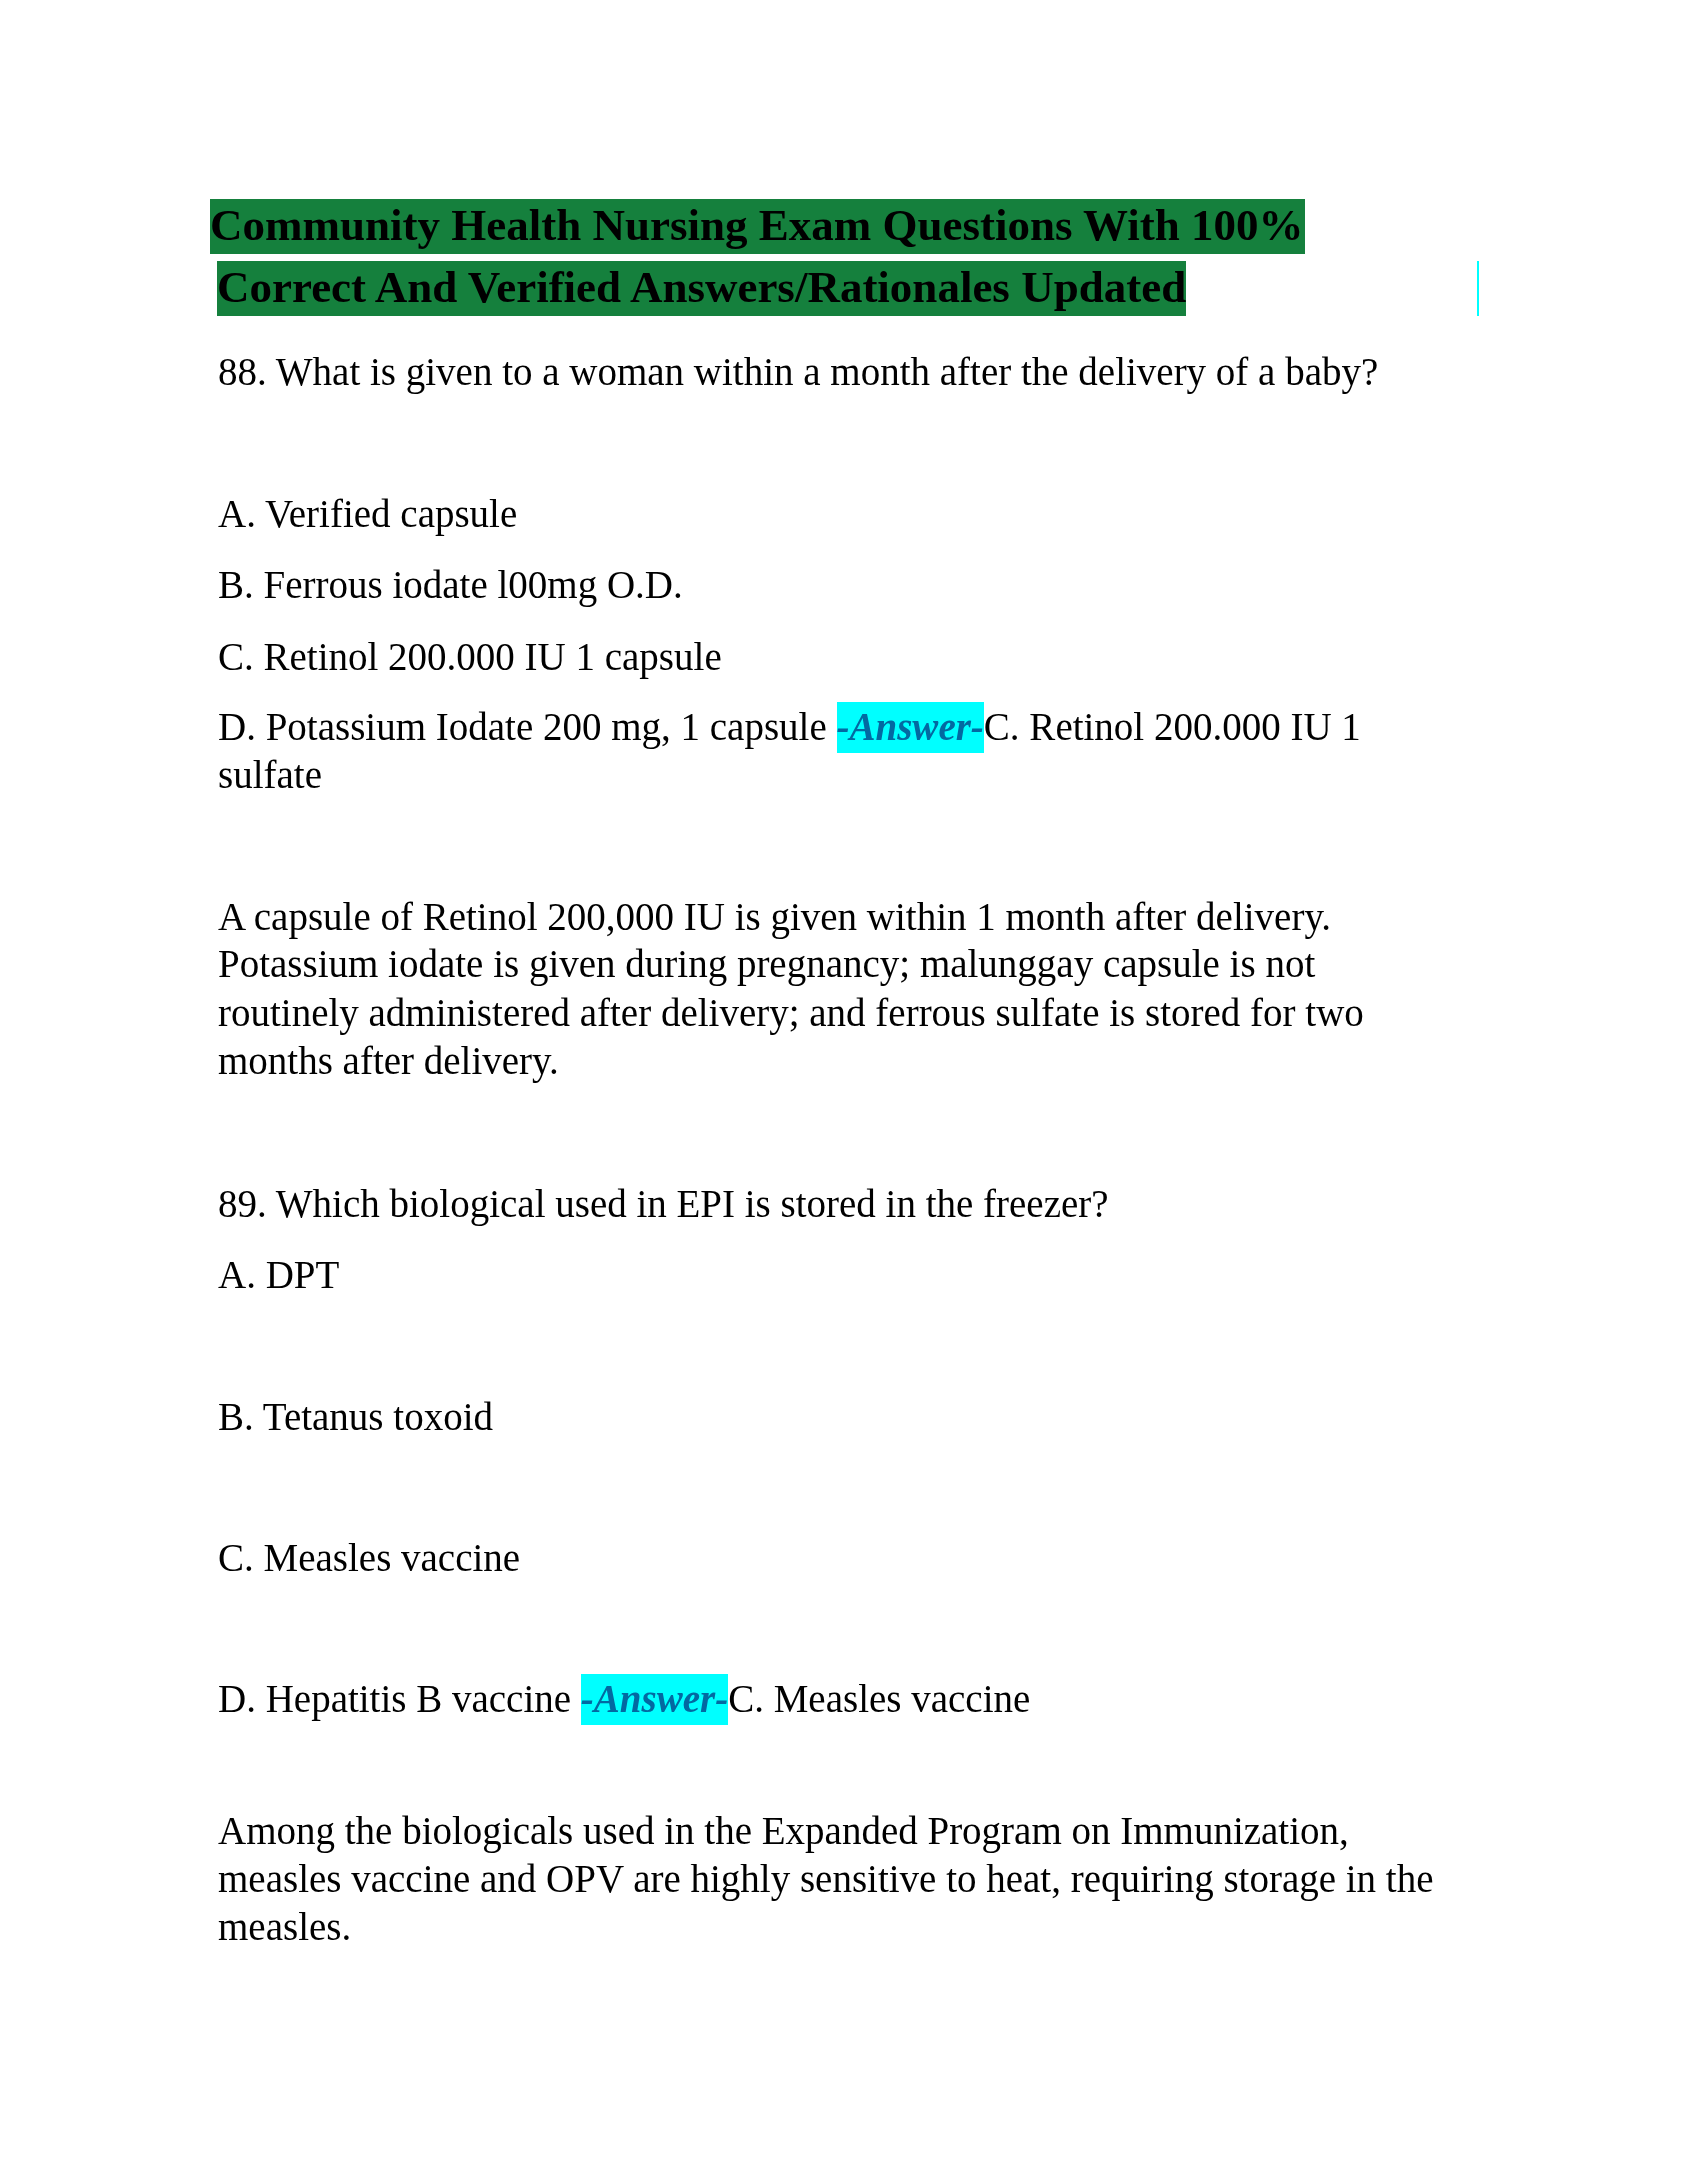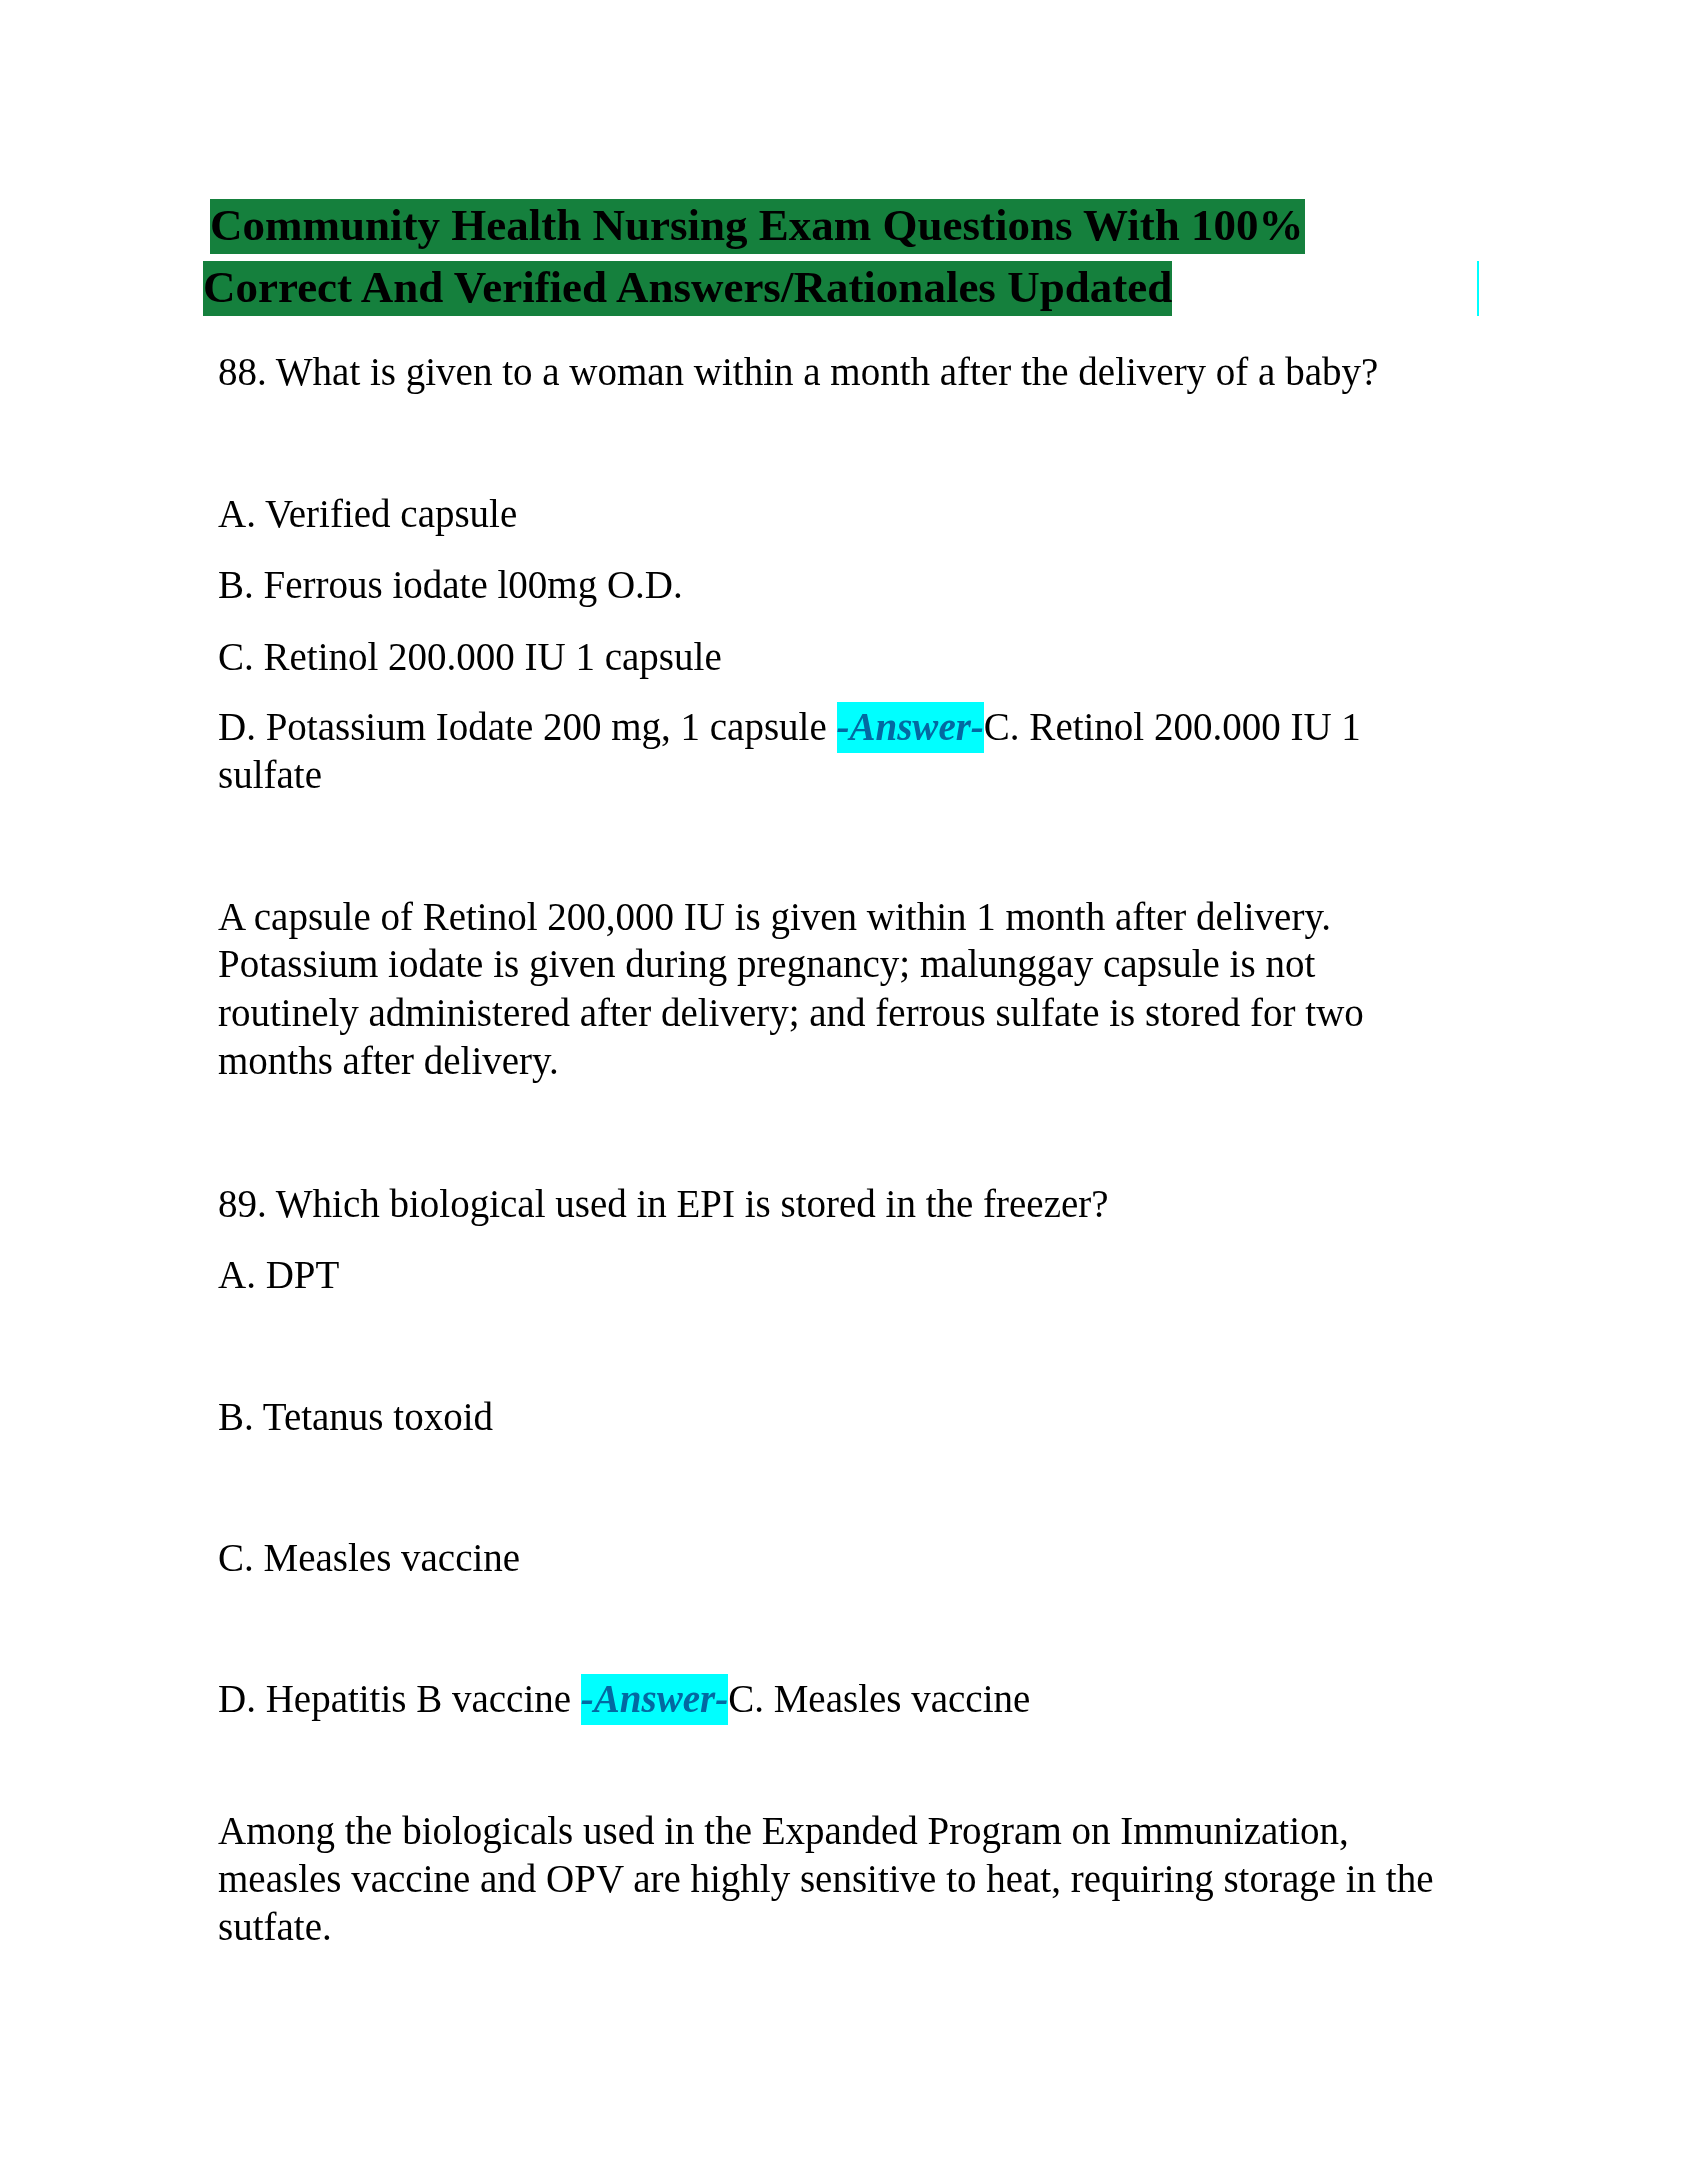--- a/index.html
+++ b/index.html
@@ -12,21 +12,21 @@
   .title .hl { background: #15803d; display: inline-block; padding: 4px 0 6px 0; }
   .edge-mark { position: absolute; left: 1477px; top: 261px; width: 2px; height: 55px; background: #00ffff; }
   .ans { background: #00ffff; color: #0369a1; font-weight: bold; font-style: italic; padding: 3px 0 5px 0; }
 </style>
 </head>
 <body>
 
 <div class="title" style="left:210px; top:199px;">
   <span class="hl" style="padding-right:2px;">Community Health Nursing Exam Questions With 100%</span>
 </div>
-<div class="title" style="left:195px; top:261px;padding-left:8px;">
+<div class="title" style="left:209px; top:261px;padding-left:8px;">
   <span class="hl">Correct And Verified Answers/Rationales Updated </span>
 </div>
 <div class="edge-mark"></div>
 
 <div class="line" style="top:352px;">88. What is given to a woman within a month after the delivery of a baby?</div>
 <div class="line" style="top:494px;">A. Verified capsule</div>
 <div class="line" style="top:565px;">B. Ferrous iodate l00mg O.D.</div>
 <div class="line" style="top:637px;">C. Retinol 200.000 IU 1 capsule</div>
 <div class="line" style="top:707px;">
   <span>D. Potassium Iodate 200 mg, 1 capsule </span><span class="ans">-Answer-</span><span>C. Retinol 200.000 IU 1</span>
@@ -41,14 +41,14 @@
 <div class="line" style="top:1184px;">89. Which biological used in EPI is stored in the freezer?</div>
 <div class="line" style="top:1255px;">A. DPT</div>
 <div class="line" style="top:1397px;">B. Tetanus toxoid</div>
 <div class="line" style="top:1538px;">C. Measles vaccine</div>
 <div class="line" style="top:1679px;">
   <span>D. Hepatitis B vaccine </span><span class="ans">-Answer-</span><span>C. Measles vaccine</span>
 </div>
 
 <div class="line" style="top:1811px;">Among the biologicals used in the Expanded Program on Immunization,</div>
 <div class="line" style="top:1859px;">measles vaccine and OPV are highly sensitive to heat, requiring storage in the</div>
-<div class="line" style="top:1907px;">sutfate.</div>
+<div class="line" style="top:1907px;">measles.</div>
 
 
 </body></html>

